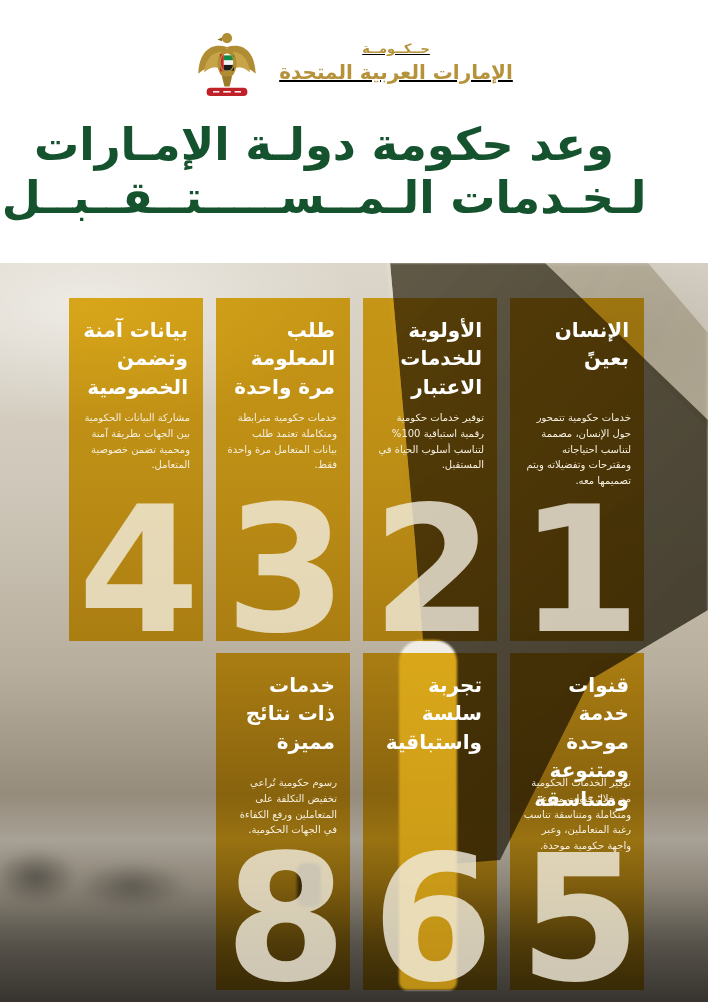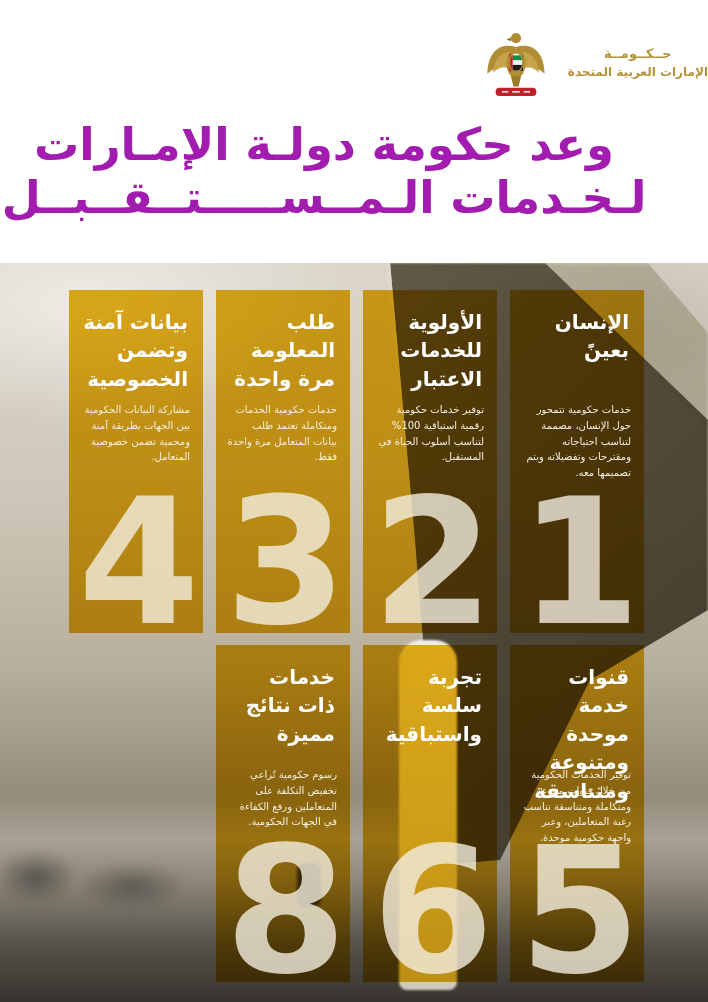--- a/index.html
+++ b/index.html
@@ -4,28 +4,28 @@
 <style>
   html,body{margin:0;padding:0;background:#e9e9e9;}
   .poster{
     position:relative; width:708px; height:1002px; margin:0 auto;
     background:#ffffff; overflow:hidden;
     font-family:"DejaVu Sans", sans-serif;
   }
 
   
   .header{position:absolute;top:0;left:0;width:708px;height:263px;background:#ffffff;}
-  .logo-row{position:absolute;top:28px;left:0;width:708px;display:flex;justify-content:flex-end;align-items:center;gap:20px;}
+  .logo-row{position:absolute;top:28px;left:0;width:708px;display:flex;justify-content:center;align-items:center;gap:20px;text-decoration:underline;}
   .emblem{width:64px;height:70px;flex:0 0 auto;}
   .wordmark{direction:rtl;text-align:center;color:#b6923a;line-height:1.25;}
   .wordmark .wm1{font-size:13px;font-weight:bold;letter-spacing:1px;}
-  .wordmark .wm2{font-size:12px;font-weight:bold;margin-top:3px;}
+  .wordmark .wm2{font-size:20px;font-weight:bold;margin-top:3px;}
   .main-title{
     position:absolute;top:118px;left:0;width:648px;
-    direction:rtl;text-align:center;color:#a21caf;
+    direction:rtl;text-align:center;color:#14532d;
     font-weight:bold;font-size:45px;line-height:1.18;
     white-space:pre-line;
   }
 
   
   .photo{
     position:absolute;left:0;top:263px;width:708px;height:739px;overflow:hidden;
     background:
       radial-gradient(ellipse 420px 180px at 12% 6%, rgba(255,255,255,0.55), rgba(255,255,255,0) 65%),
       radial-gradient(ellipse 380px 200px at 88% 10%, rgba(140,134,122,0.30), rgba(140,134,122,0) 60%),
@@ -62,21 +62,21 @@
     background:
       radial-gradient(ellipse 60px 40px at 15% 60%, rgba(40,38,34,0.55), rgba(40,38,34,0) 70%),
       radial-gradient(ellipse 80px 35px at 55% 70%, rgba(40,38,34,0.45), rgba(40,38,34,0) 70%);
     filter:blur(4px);
   }
 
   
   .row{position:absolute;left:69px;width:575px;display:flex;direction:rtl;gap:13px;}
   .row1{top:290px;height:343px;}
   .row2{top:645px;height:337px;}
-  .card{position:relative;width:134px;flex:0 0 134px;height:100%;}
+  .card{position:relative;width:134px;flex:0 0 134px;height:100%;margin-top:8px;}
   .card-bg{position:absolute;inset:0;background:#e8b41c;mix-blend-mode:multiply;}
   .card-content{position:absolute;inset:0;z-index:1;direction:rtl;}
   .card-title{
     position:absolute;top:18px;right:15px;left:10px;
     color:#ffffff;font-weight:bold;font-size:20px;line-height:1.42;
     text-align:right;white-space:pre-line;
   }
   .card-body{
     position:absolute;right:13px;left:9px;
     color:#f6efdf;font-size:10px;line-height:1.58;
@@ -163,21 +163,21 @@
         <div class="card-body">توفير خدمات حكومية رقمية استباقية 100% لتناسب أسلوب الحياة في المستقبل.</div>
         <div class="card-number">2</div>
       </div>
     </div>
     <div class="card">
       <div class="card-bg"></div>
       <div class="card-content">
         <div class="card-title">طلب
 المعلومة
 مرة واحدة</div>
-        <div class="card-body">خدمات حكومية الخدمات ومتكاملة تعتمد طلب بيانات المتعامل مرة واحدة فقط.</div>
+        <div class="card-body">خدمات حكومية مترابطة ومتكاملة تعتمد طلب بيانات المتعامل مرة واحدة فقط.</div>
         <div class="card-number">3</div>
       </div>
     </div>
     <div class="card">
       <div class="card-bg"></div>
       <div class="card-content">
         <div class="card-title">بيانات آمنة
 وتضمن
 الخصوصية</div>
         <div class="card-body">مشاركة البيانات الحكومية بين الجهات بطريقة آمنة ومحمية تضمن خصوصية المتعامل.</div>

